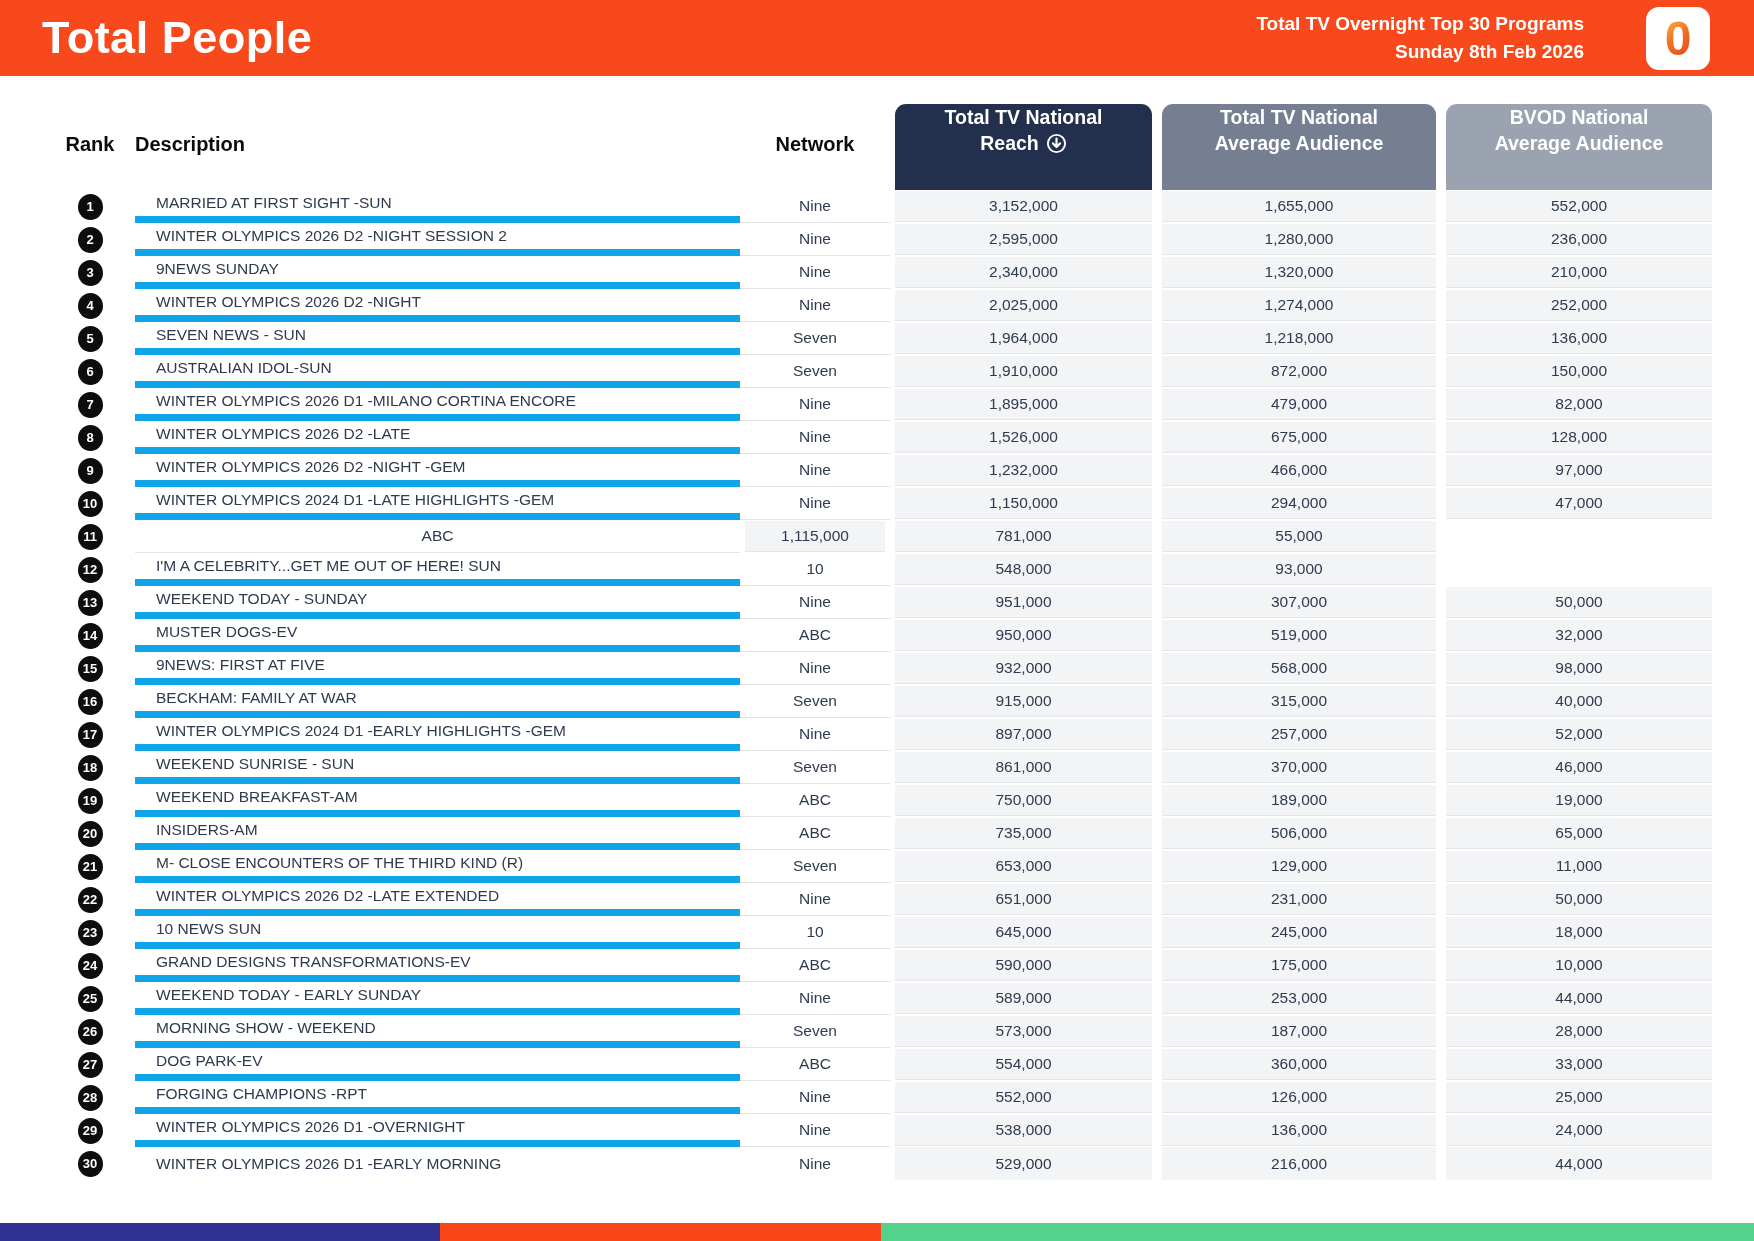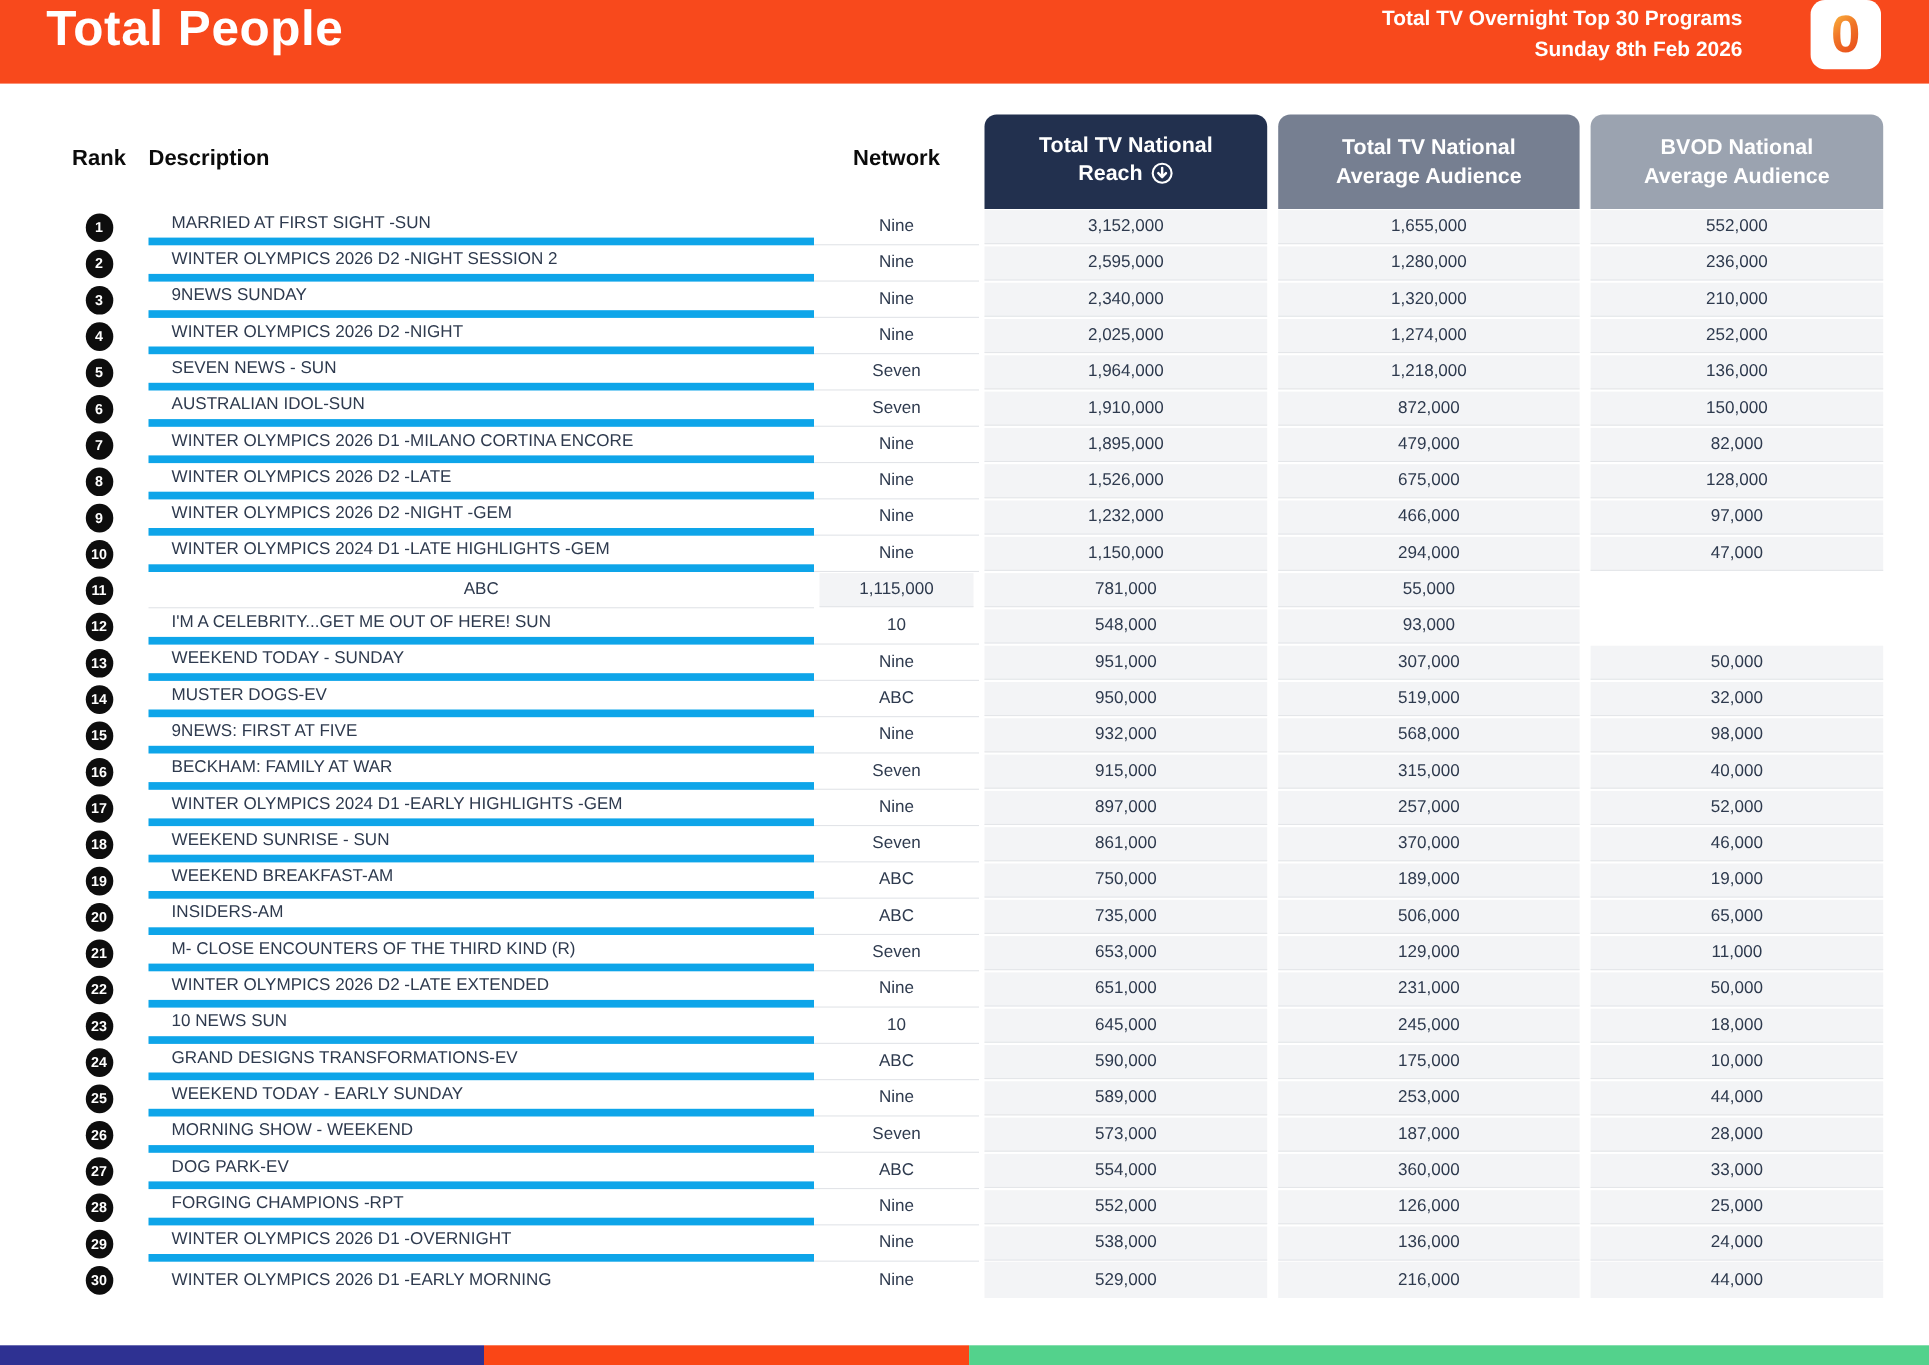--- a/index.html
+++ b/index.html
@@ -2,41 +2,41 @@
 <html><head>
 <meta charset="utf-8">
 <style>
   * { margin:0; padding:0; box-sizing:border-box; }
   html,body { background:#fff; }
   body { font-family:"Liberation Sans", sans-serif; }
   .page { position:relative; width:1754px; height:1241px; background:#ffffff; overflow:hidden; }
 
   
   .banner { position:absolute; top:0; left:0; width:100%; height:76px;
-            background:#F8491C; display:flex; align-items:flex-start; }
+            background:#F8491C; display:flex; align-items:center; }
   .banner-title { color:#ffffff; font-size:45px; font-weight:bold; letter-spacing:.5px; margin-left:42px; }
   .banner-right { margin-left:auto; display:flex; align-items:center;gap:44px; }
   .banner-sub { text-align:right; color:#ffffff; font-weight:bold; font-size:19px; line-height:28px; }
   .logo { width:64px; height:63px; background:#ffffff; border-radius:13px; margin:0 44px 0 18px;
           display:flex; align-items:center; justify-content:center; }
   .logo span { font-size:48px; font-weight:bold; color:#F07427;
                background:linear-gradient(140deg,#F9B03C 15%,#F07427 45%,#E94E1B 80%);
                -webkit-background-clip:text; background-clip:text; -webkit-text-fill-color:transparent; }
 
   
   .table-wrap { position:absolute; top:104px; left:45px; width:1672px; }
   .grid-row { display:grid; grid-template-columns:90px 605px 150px 267px 284px 276px; }
 
   
   .thead { height:86px; align-items:center; }
   .th-plain { font-size:20px; font-weight:bold; color:#0b0b0b; text-align:center; padding-bottom:6px; }
   .th-desc  { text-align:left; }
   .th-box { height:86px; margin:0 5px; border-radius:11px 11px 0 0; color:#ffffff;
             font-size:19.5px; font-weight:bold; line-height:26px; text-align:center;
-            display:flex; flex-direction:column; align-items:center; justify-content:center;
+            display:flex; flex-direction:column; align-items:center; justify-content:flex-start;
             cursor:pointer; }
   .th-box.reach { background:#22304E; }
   .th-box.avg   { background:#767F91; }
   .th-box.bvod  { background:#9BA3B0; }
   .sort-ic { display:inline-block; vertical-align:-4px; margin-left:7px; }
 
   
   .trow { height:33px; align-items:stretch; }
   .cell { display:flex; align-items:center; color:#2E3A4E; font-size:15.5px; }
   .cell-rank { justify-content:center; }

